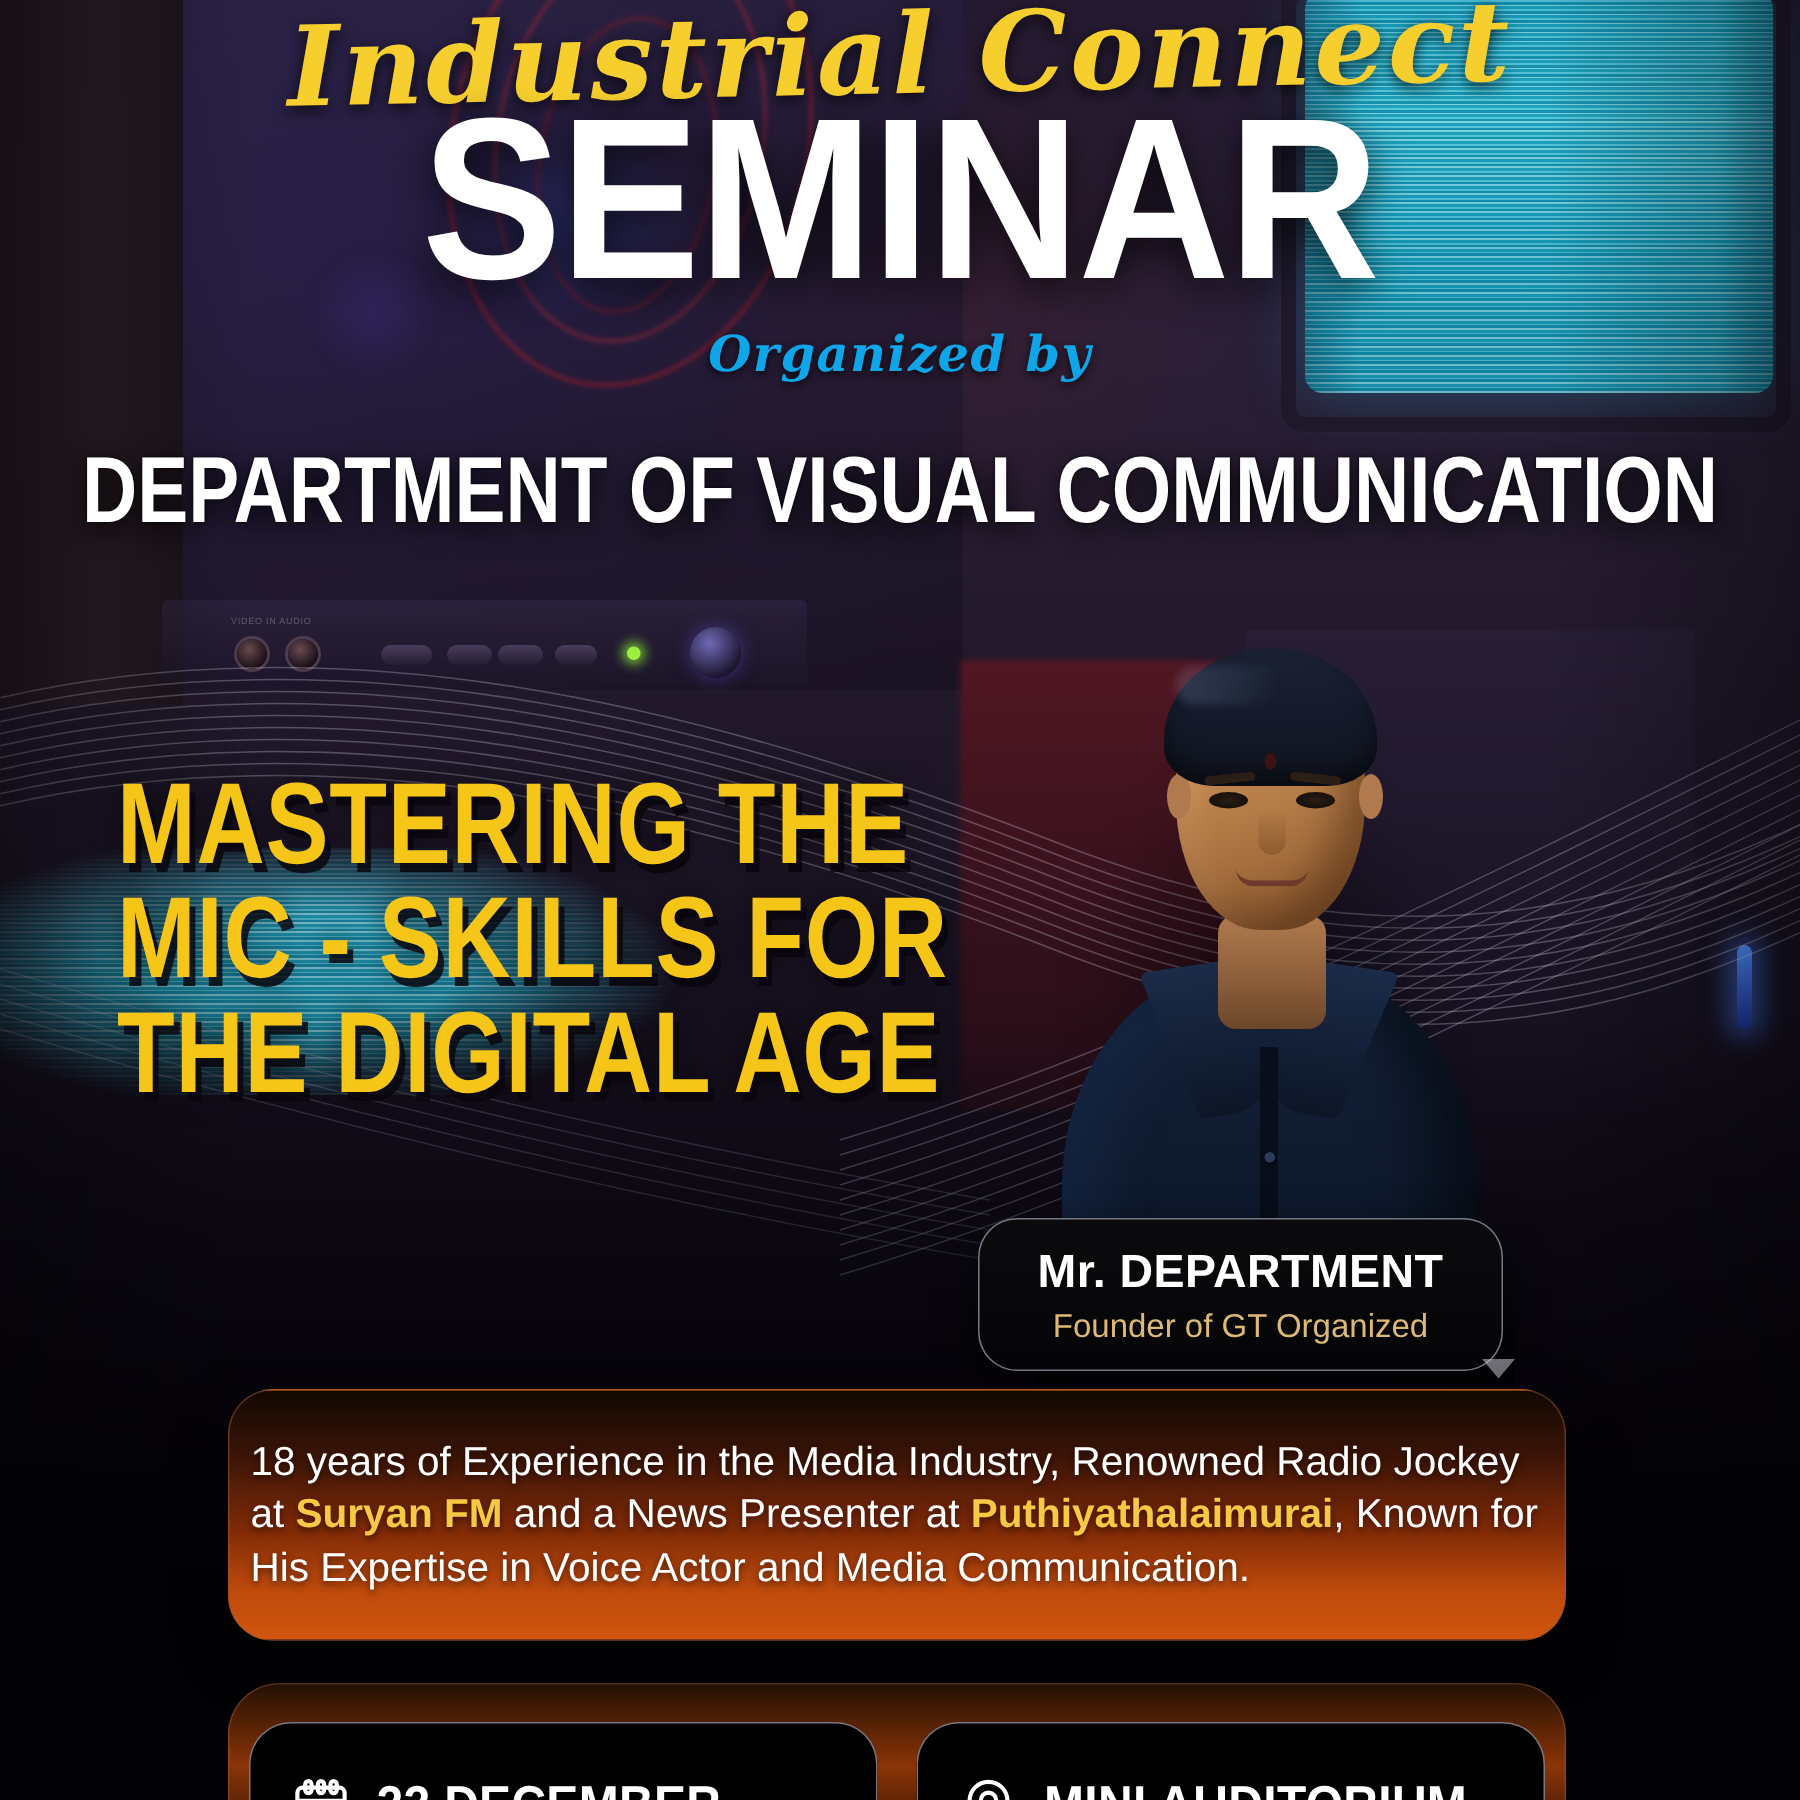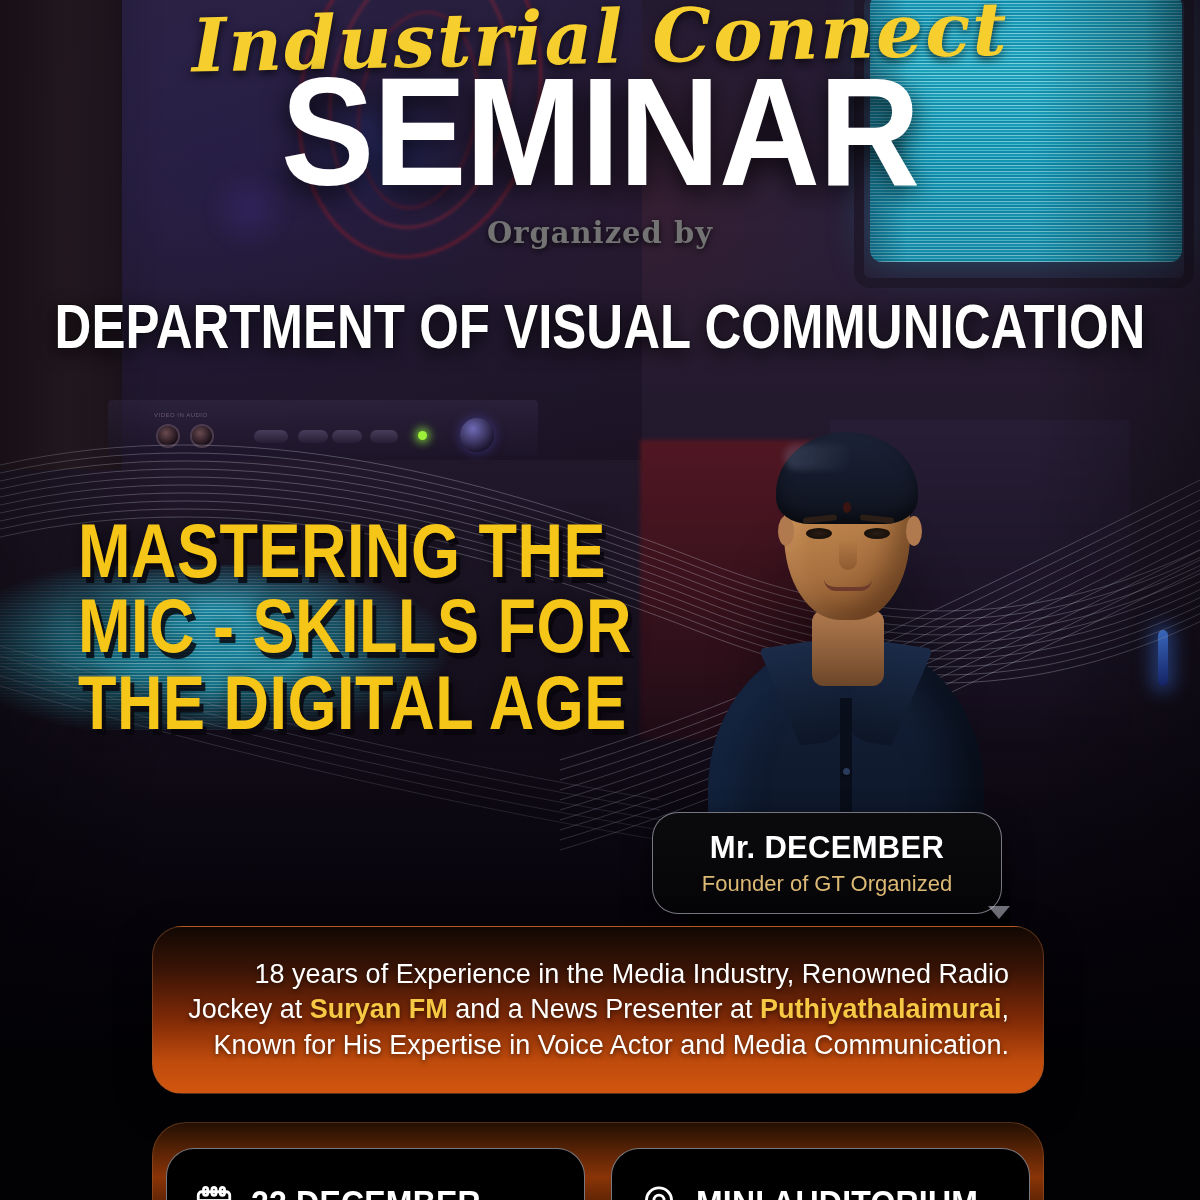--- a/index.html
+++ b/index.html
@@ -172,23 +172,24 @@
     letter-spacing: -1px;
     transform: scaleX(1.06) scaleY(1.16);
     text-shadow: 0 6px 24px rgba(0,0,0,0.8);
     line-height: .95;
   }
 
   .organized {
     position:absolute; top: 216px; left:0; right:0;
     text-align:center;
     font-family: "DejaVu Serif", serif;
+    font-style: italic;
     font-weight: 700;
-    font-size: 29px;
-    color: #737373;
+    font-size: 33px;
+    color: #0ea5e9;
     letter-spacing: 1px;
     text-shadow: 0 2px 6px rgba(0,0,0,0.8);
   }
 
   .dept {
     position:absolute; top: 298px; left: 0; right: 0;
     text-align:center;
     font-family: "Liberation Sans", sans-serif;
     font-size: 50px;
     font-weight: 700;
@@ -316,21 +317,21 @@
     border-radius: 30px;
     background: linear-gradient(180deg, #120803 0%, #3a1406 26%, #802a07 56%, #bd4a0c 80%, #d2560f 100%);
     border: 1.2px solid rgba(150,90,50,0.5);
     display:flex; align-items:center; justify-content:center;
     box-shadow: 0 12px 34px rgba(0,0,0,0.6);
     overflow:hidden;
   }
   .bio-text {
     font-family:"Liberation Sans", sans-serif;
     font-size: 27px; line-height: 1.32; color:#ffffff;
-    text-align:right; padding: 0 34px;
+    text-align:left; padding: 0 14px;
     text-shadow: 0 2px 5px rgba(0,0,0,0.55);
   }
   .bio-text b { color:#f7c843; font-weight:700; }
 
   
   .bottom-panel {
     position:absolute; left: 152px; top: 1122px; width: 892px; height: 130px;
     border-radius: 34px 34px 0 0;
     background: linear-gradient(180deg, #241003 0%, #8a3407 42%, #0c0502 100%);
     border: 1.2px solid rgba(160,95,50,0.45);
@@ -454,21 +455,21 @@
       <div class="sp-brow-l"></div>
       <div class="sp-brow-r"></div>
       <div class="sp-eye-l"></div>
       <div class="sp-eye-r"></div>
       <div class="sp-nose"></div>
       <div class="sp-mouth"></div>
       <div class="sp-fade"></div>
     </div>
 
     <div class="name-card">
-      <div class="name-main">Mr. DECEMBER</div>
+      <div class="name-main">Mr. DEPARTMENT</div>
       <div class="name-sub">Founder of GT Organized</div>
     </div>
     <div class="notch"></div>
 
     <div class="bio-card">
       <div class="bio-text" id="bio-text">18 years of Experience in the Media Industry, Renowned Radio Jockey at <b>Suryan FM</b> and a News Presenter at <b>Puthiyathalaimurai</b>, Known for His Expertise in Voice Actor and Media Communication.</div>
     </div>
 
     <div class="bottom-panel"></div>
     <div class="info-row">

